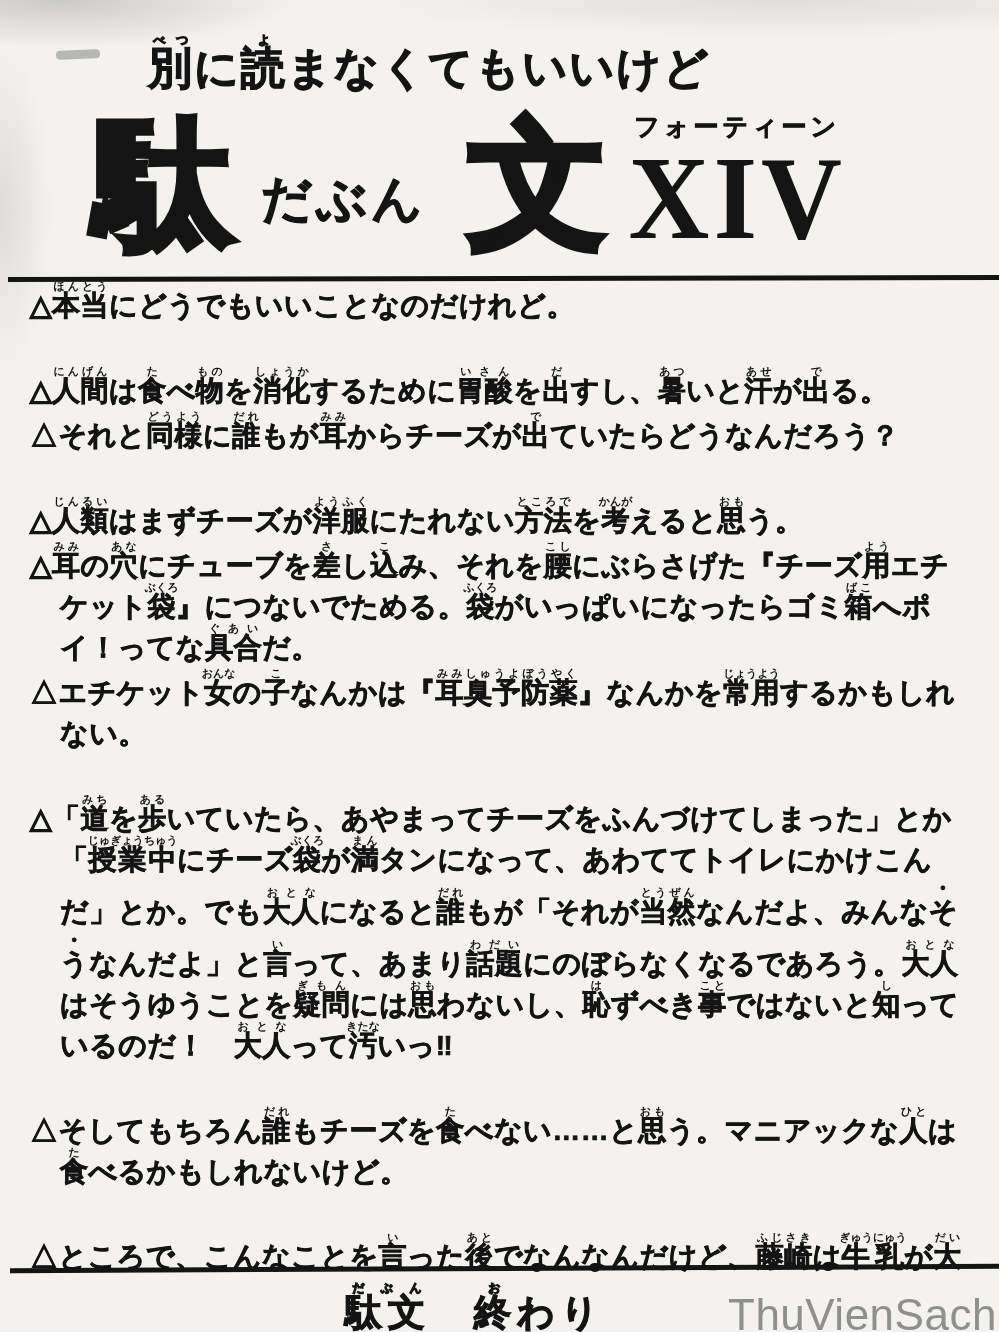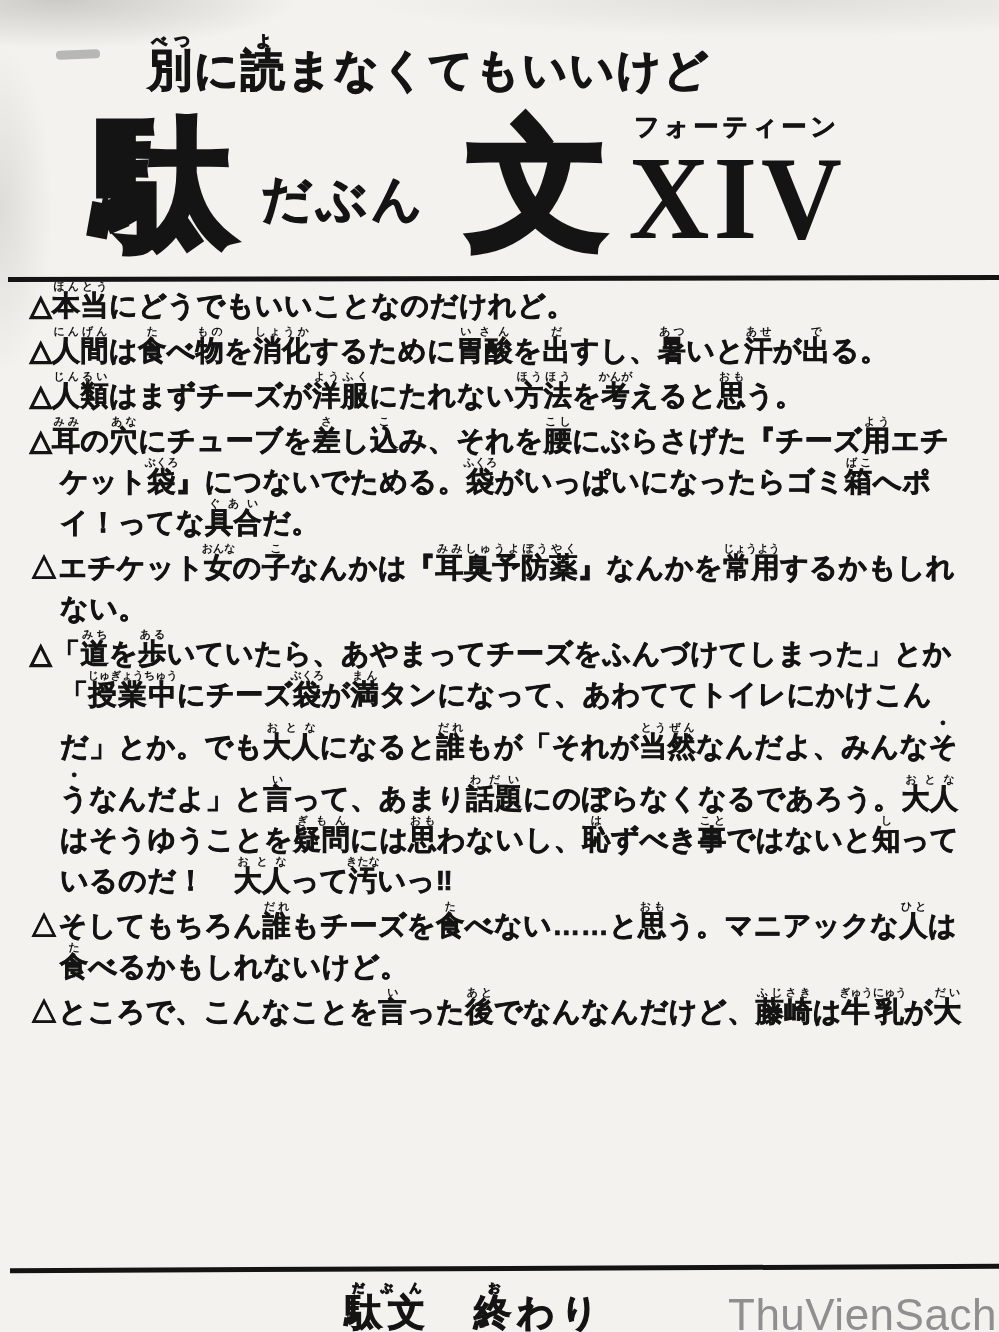--- a/index.html
+++ b/index.html
@@ -17,41 +17,41 @@
       radial-gradient(ellipse 70px 220px at 0px 210px, rgba(120,120,120,.18), transparent 75%),
       linear-gradient(var(--paper),var(--paper));
   }
   .scan-mark{position:absolute;left:56px;top:50px;width:44px;height:9px;background:rgba(110,110,110,.45);border-radius:4px;transform:rotate(-2deg);}
 
   ruby{ruby-position:over;}
   rt{font-weight:700;letter-spacing:0;}
 
   
   .header-line1{position:absolute;left:148px;top:34px;font-size:44px;font-weight:800;letter-spacing:2px;line-height:1.1;-webkit-text-stroke:1.2px var(--ink);white-space:nowrap;}
-  .header-line1 rt{font-size:15px;}
+  .header-line1 rt{font-size:12px;}
   .header-line2{position:absolute;left:380px;top:86px;font-size:44px;font-weight:800;letter-spacing:2px;-webkit-text-stroke:1.2px var(--ink);white-space:nowrap;}
 
   
   .title-row{position:absolute;left:95px;top:104px;display:flex;align-items:flex-start;}
   .giant-kanji{font-size:138px;line-height:160px;font-weight:900;-webkit-text-stroke:7px var(--ink);letter-spacing:0;}
   .title-reading{font-size:50px;font-weight:800;-webkit-text-stroke:1.2px var(--ink);margin:0 28px;padding-top:62px;letter-spacing:4px;}
   .giant-kanji.second{margin-left:14px;}
   .numeral-block{display:flex;flex-direction:column;align-items:center;margin-left:22px;padding-top:6px;}
   .numeral-reading{font-size:25px;font-weight:800;letter-spacing:4px;-webkit-text-stroke:0.8px var(--ink);white-space:nowrap;}
   .numeral{font-family:"Liberation Serif",serif;font-size:112px;line-height:104px;font-weight:700;letter-spacing:4px;transform:scaleY(1.06);transform-origin:top;}
 
   
   .rule{position:absolute;background:var(--ink);height:5px;}
   .rule-top{left:8px;top:276px;width:991px;transform:rotate(-0.12deg);}
   .rule-bottom{left:10px;top:1266px;width:989px;transform:rotate(-0.25deg);}
 
   
   .body-text{position:absolute;left:30px;top:281px;width:935px;font-size:28px;font-weight:700;line-height:41px;letter-spacing:0.5px;-webkit-text-stroke:0.7px var(--ink);}
   .body-text rt{font-size:11px;-webkit-text-stroke:0;}
-  .group + .group{}
+  .group + .group{margin-top:40px;}
   .para{margin:0;padding-left:30px;text-indent:-30px;}
   .em-dots{-webkit-text-emphasis:filled dot;text-emphasis:filled dot;-webkit-text-emphasis-position:over right;text-emphasis-position:over right;}
 
   
   .footer-label{position:absolute;left:345px;top:1282px;font-size:37px;font-weight:800;letter-spacing:6px;-webkit-text-stroke:1.2px var(--ink);white-space:nowrap;}
   .footer-label rt{font-size:12px;letter-spacing:2px;}
   .watermark{position:absolute;left:728px;top:1290px;font-size:44px;font-weight:400;color:var(--watermark);letter-spacing:0.5px;white-space:nowrap;}
 </style>
 </head>
 <body>
@@ -72,23 +72,24 @@
   </div>
 
   <div class="rule rule-top"></div>
 
   <div class="body-text">
       <div class="group">
         <p class="para"><span>△</span><ruby><span>本当</span><rt>ほんとう</rt></ruby><span>にどうでもいいことなのだけれど。</span></p>
       </div>
       <div class="group">
         <p class="para"><span>△</span><ruby><span>人間</span><rt>にんげん</rt></ruby><span>は</span><ruby><span>食</span><rt>た</rt></ruby><span>べ</span><ruby><span>物</span><rt>もの</rt></ruby><span>を</span><ruby><span>消化</span><rt>しょうか</rt></ruby><span>するために</span><ruby><span>胃酸</span><rt>いさん</rt></ruby><span>を</span><ruby><span>出</span><rt>だ</rt></ruby><span>すし、</span><ruby><span>暑</span><rt>あつ</rt></ruby><span>いと</span><ruby><span>汗</span><rt>あせ</rt></ruby><span>が</span><ruby><span>出</span><rt>で</rt></ruby><span>る。</span></p>
+        <p class="para"><span>△それと</span><ruby><span>同様</span><rt>どうよう</rt></ruby><span>に</span><ruby><span>誰</span><rt>だれ</rt></ruby><span>もが</span><ruby><span>耳</span><rt>みみ</rt></ruby><span>からチーズが</span><ruby><span>出</span><rt>で</rt></ruby><span>ていたらどうなんだろう？</span></p>
       </div>
       <div class="group">
-        <p class="para"><span>△</span><ruby><span>人類</span><rt>じんるい</rt></ruby><span>はまずチーズが</span><ruby><span>洋服</span><rt>ようふく</rt></ruby><span>にたれない</span><ruby><span>方法</span><rt>ほうほう</rt></ruby><span>を</span><ruby><span>考</span><rt>かんが</rt></ruby><span>えると</span><ruby><span>思</span><rt>おも</rt></ruby><span>う。</span></p>
+        <p class="para"><span>△</span><ruby><span>人類</span><rt>じんるい</rt></ruby><span>はまずチーズが</span><ruby><span>洋服</span><rt>ようふく</rt></ruby><span>にたれない</span><ruby><span>方法</span><rt>ところで</rt></ruby><span>を</span><ruby><span>考</span><rt>かんが</rt></ruby><span>えると</span><ruby><span>思</span><rt>おも</rt></ruby><span>う。</span></p>
         <p class="para"><span>△</span><ruby><span>耳</span><rt>みみ</rt></ruby><span>の</span><ruby><span>穴</span><rt>あな</rt></ruby><span>にチューブを</span><ruby><span>差</span><rt>さ</rt></ruby><span>し</span><ruby><span>込</span><rt>こ</rt></ruby><span>み、それを</span><ruby><span>腰</span><rt>こし</rt></ruby><span>にぶらさげた『チーズ</span><ruby><span>用</span><rt>よう</rt></ruby><span>エチケット</span><ruby><span>袋</span><rt>ぶくろ</rt></ruby><span>』につないでためる。</span><ruby><span>袋</span><rt>ふくろ</rt></ruby><span>がいっぱいになったらゴミ</span><ruby><span>箱</span><rt>ばこ</rt></ruby><span>へポイ！ってな</span><ruby><span>具合</span><rt>ぐあい</rt></ruby><span>だ。</span></p>
         <p class="para"><span>△エチケット</span><ruby><span>女</span><rt>おんな</rt></ruby><span>の</span><ruby><span>子</span><rt>こ</rt></ruby><span>なんかは『</span><ruby><span>耳臭予防薬</span><rt>みみしゅうよぼうやく</rt></ruby><span>』なんかを</span><ruby><span>常用</span><rt>じょうよう</rt></ruby><span>するかもしれない。</span></p>
       </div>
       <div class="group">
         <p class="para"><span>△「</span><ruby><span>道</span><rt>みち</rt></ruby><span>を</span><ruby><span>歩</span><rt>ある</rt></ruby><span>いていたら、あやまってチーズをふんづけてしまった」とか「</span><ruby><span>授業中</span><rt>じゅぎょうちゅう</rt></ruby><span>にチーズ</span><ruby><span>袋</span><rt>ぶくろ</rt></ruby><span>が</span><ruby><span>満</span><rt>まん</rt></ruby><span>タンになって、あわててトイレにかけこんだ」とか。でも</span><ruby><span>大人</span><rt>おとな</rt></ruby><span>になると</span><ruby><span>誰</span><rt>だれ</rt></ruby><span>もが「それが</span><ruby><span>当然</span><rt>とうぜん</rt></ruby><span>なんだよ、みんな</span><span class="em-dots">そう</span><span>なんだよ」と</span><ruby><span>言</span><rt>い</rt></ruby><span>って、あまり</span><ruby><span>話題</span><rt>わだい</rt></ruby><span>にのぼらなくなるであろう。</span><ruby><span>大人</span><rt>おとな</rt></ruby><span>はそうゆうことを</span><ruby><span>疑問</span><rt>ぎもん</rt></ruby><span>には</span><ruby><span>思</span><rt>おも</rt></ruby><span>わないし、</span><ruby><span>恥</span><rt>は</rt></ruby><span>ずべき</span><ruby><span>事</span><rt>こと</rt></ruby><span>ではないと</span><ruby><span>知</span><rt>し</rt></ruby><span>っているのだ！　</span><ruby><span>大人</span><rt>おとな</rt></ruby><span>って</span><ruby><span>汚</span><rt>きたな</rt></ruby><span>いっ‼</span></p>
       </div>
       <div class="group">
         <p class="para"><span>△そしてもちろん</span><ruby><span>誰</span><rt>だれ</rt></ruby><span>もチーズを</span><ruby><span>食</span><rt>た</rt></ruby><span>べない……と</span><ruby><span>思</span><rt>おも</rt></ruby><span>う。マニアックな</span><ruby><span>人</span><rt>ひと</rt></ruby><span>は</span><ruby><span>食</span><rt>た</rt></ruby><span>べるかもしれないけど。</span></p>
       </div>
       <div class="group">

